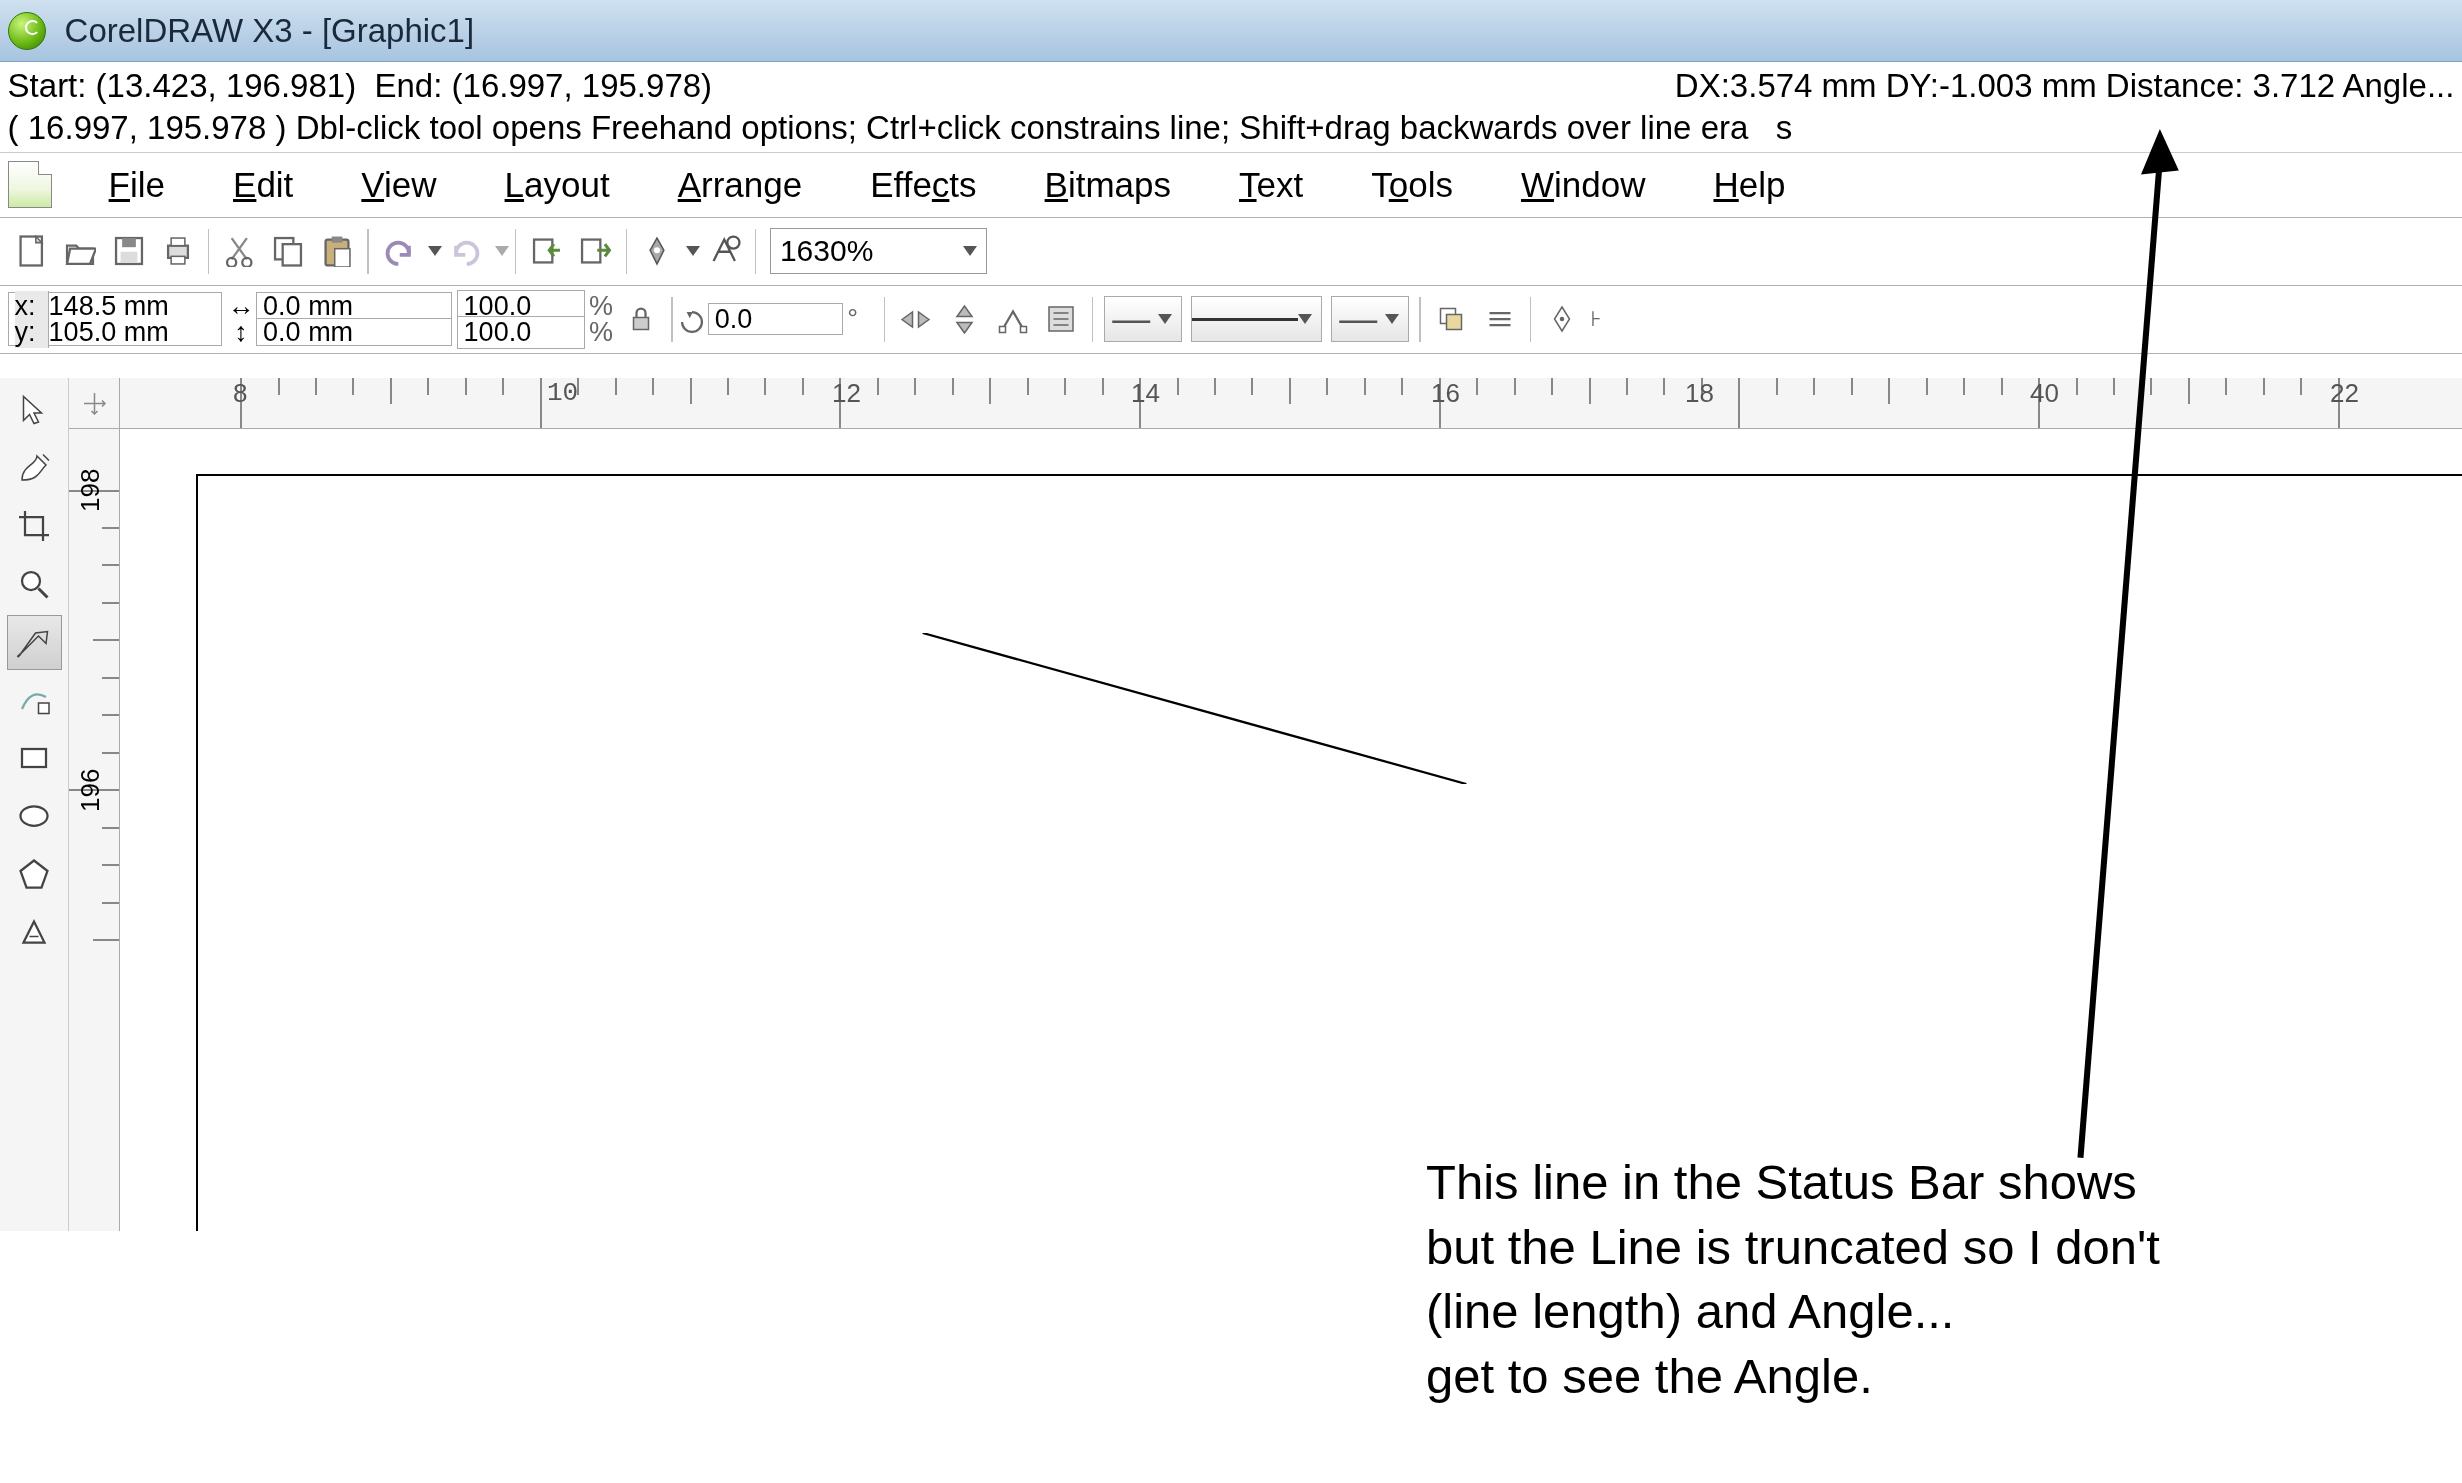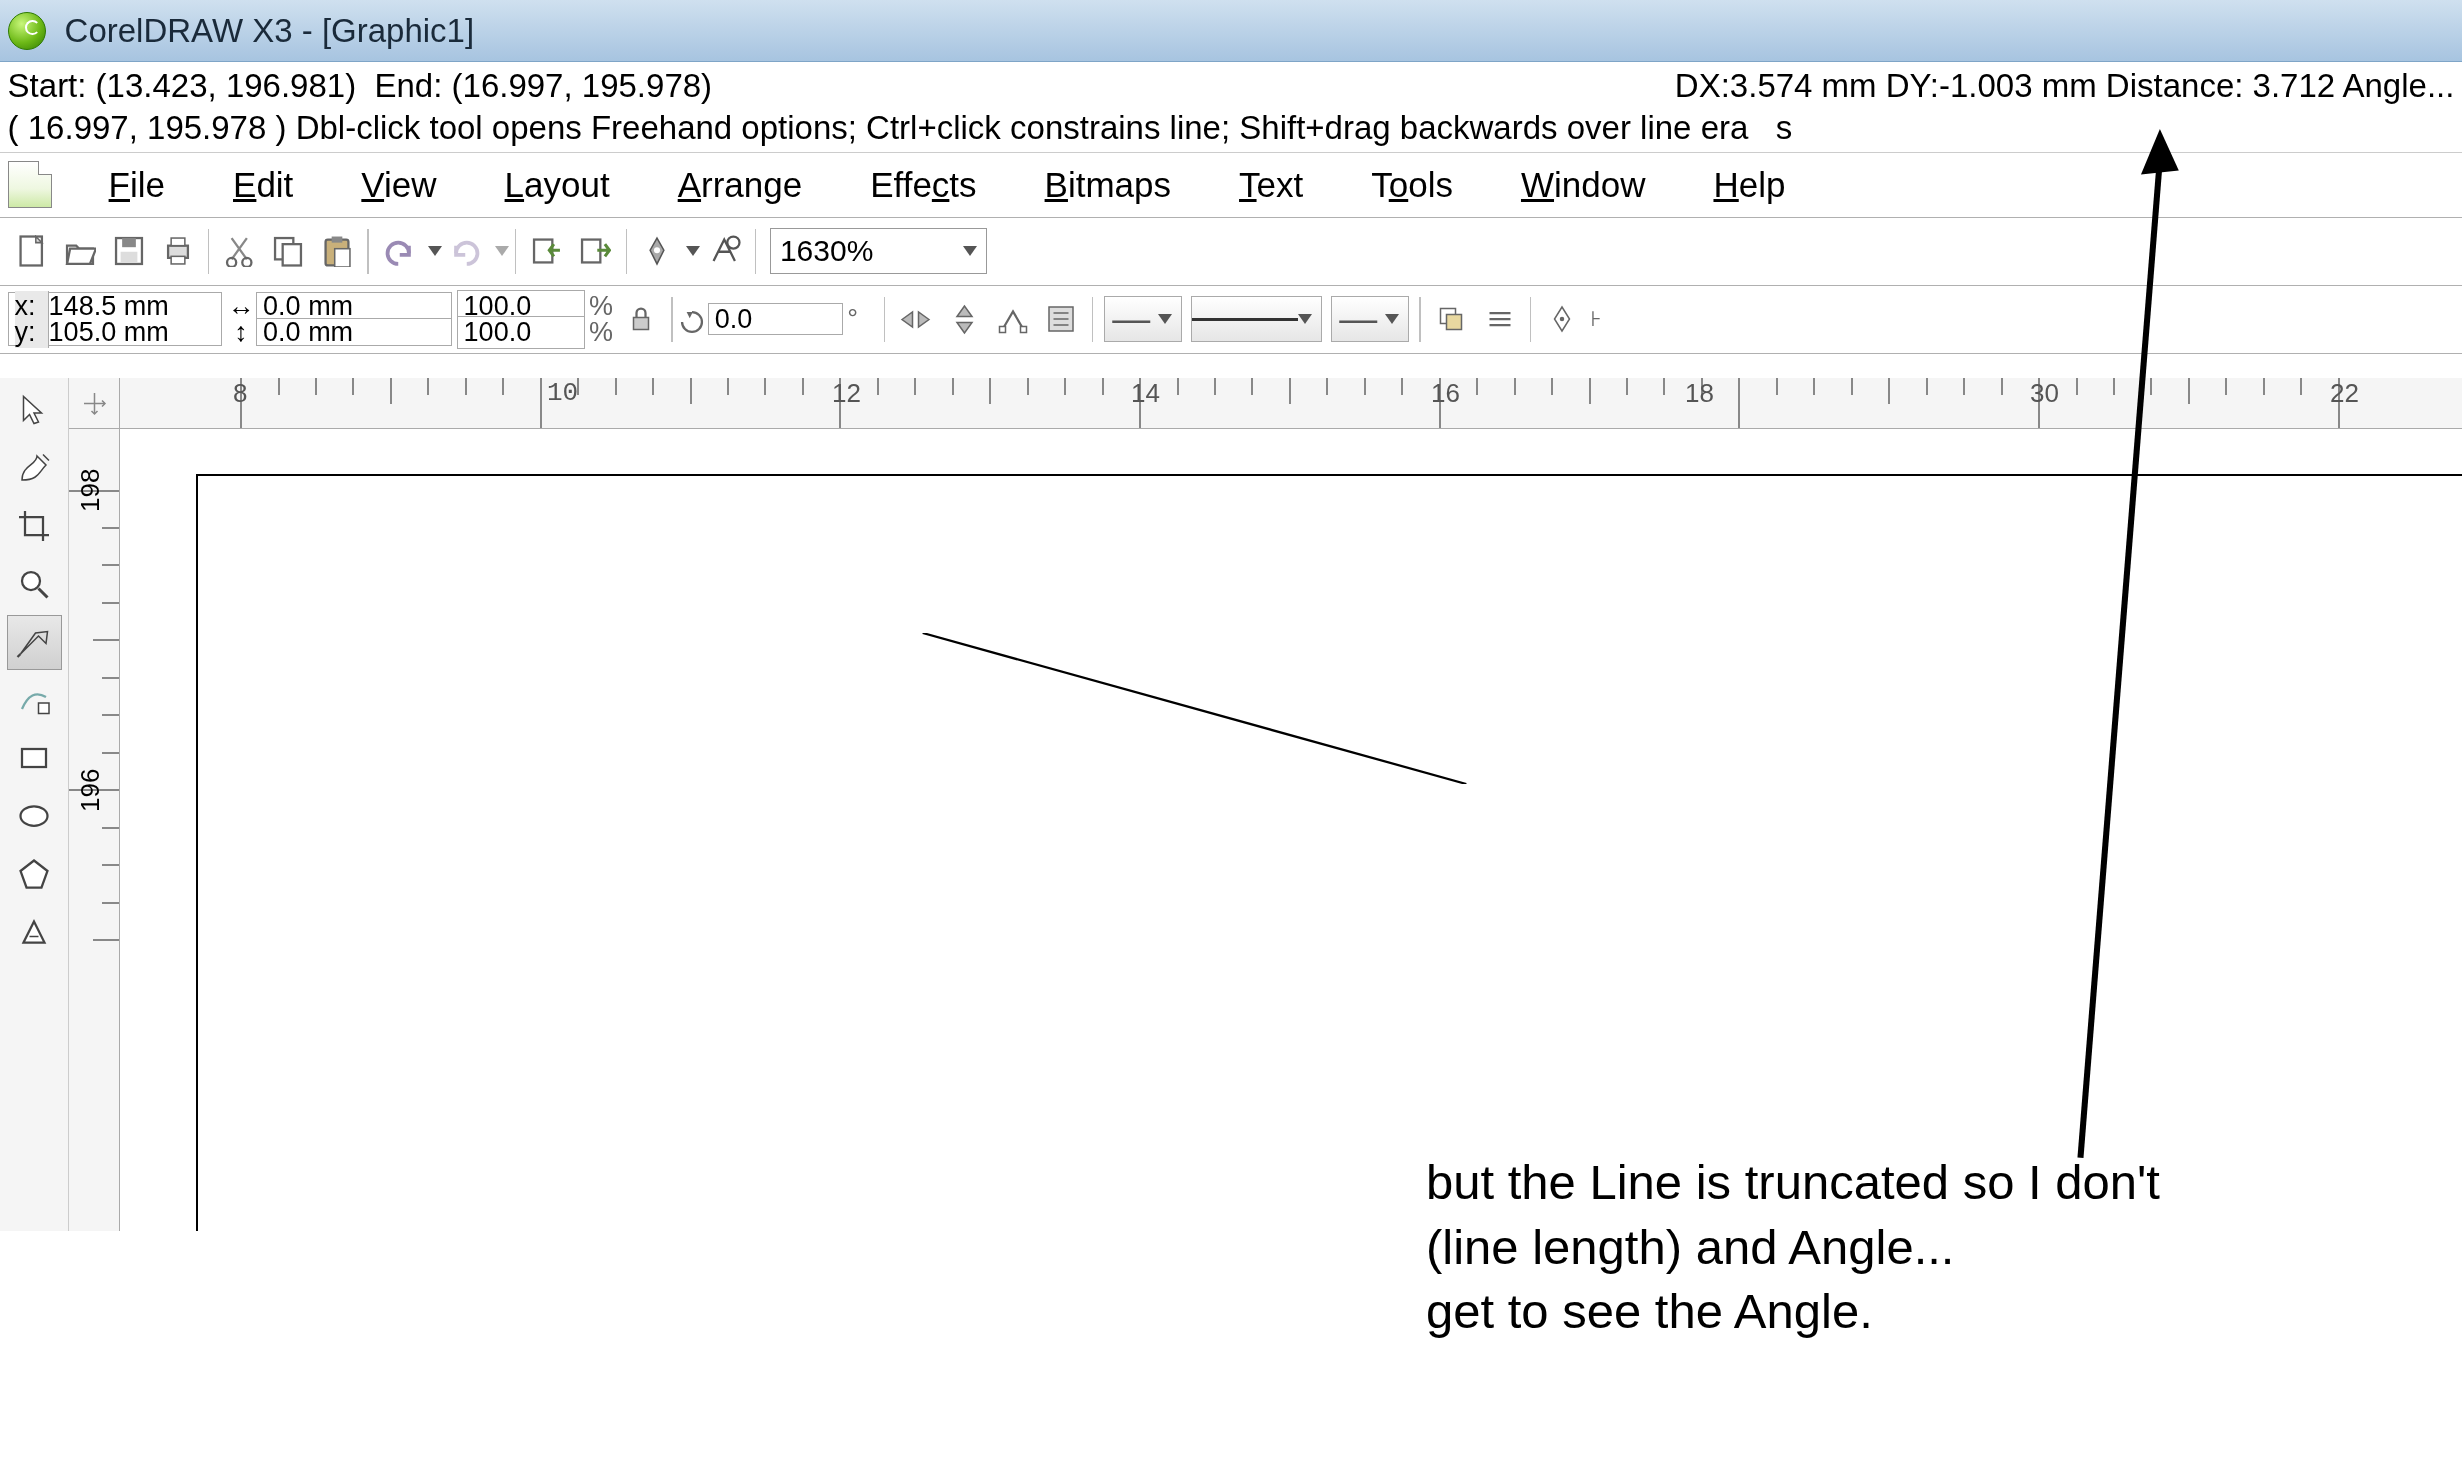--- a/index.html
+++ b/index.html
@@ -434,21 +434,21 @@
             <div class="htick major" style="left: 1619px;"></div>
             <div class="hlabel" style="left: 1566px;">18</div>
             <div class="htick" style="left: 1657px;"></div>
             <div class="htick" style="left: 1694px;"></div>
             <div class="htick" style="left: 1732px;"></div>
             <div class="htick mid" style="left: 1769px;"></div>
             <div class="htick" style="left: 1807px;"></div>
             <div class="htick" style="left: 1844px;"></div>
             <div class="htick" style="left: 1882px;"></div>
             <div class="htick major" style="left: 1919px;"></div>
-            <div class="hlabel" style="left: 1911px;">30</div>
+            <div class="hlabel" style="left: 1911px;">40</div>
             <div class="htick" style="left: 1957px;"></div>
             <div class="htick" style="left: 1994px;"></div>
             <div class="htick" style="left: 2031px;"></div>
             <div class="htick mid" style="left: 2069px;"></div>
             <div class="htick" style="left: 2106px;"></div>
             <div class="htick" style="left: 2144px;"></div>
             <div class="htick" style="left: 2181px;"></div>
             <div class="htick major" style="left: 2219px;"></div>
             <div class="hlabel" style="left: 2211px;">22</div>
           </div>
@@ -483,19 +483,20 @@
       </div>
     </div>
   </div>
 
   <svg class="arrow-svg" viewBox="0 0 600 1400">
     <line x1="450" y1="1360" x2="555" y2="40" stroke="#000" stroke-width="8"></line>
     <path d="M555 0 L530 60 L580 55 Z" fill="#000"></path>
   </svg>
 
   <div class="annotation">
+    <div>This line in the Status Bar shows</div>
     <div>but the Line is truncated so I don't</div>
     <div>(line length) and Angle...</div>
     <div>get to see the Angle.</div>
   </div>
 
 </div>
 
 
 </body></html>

